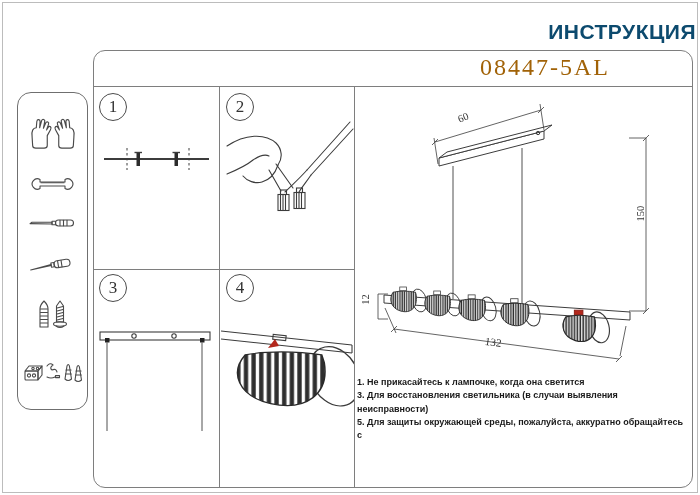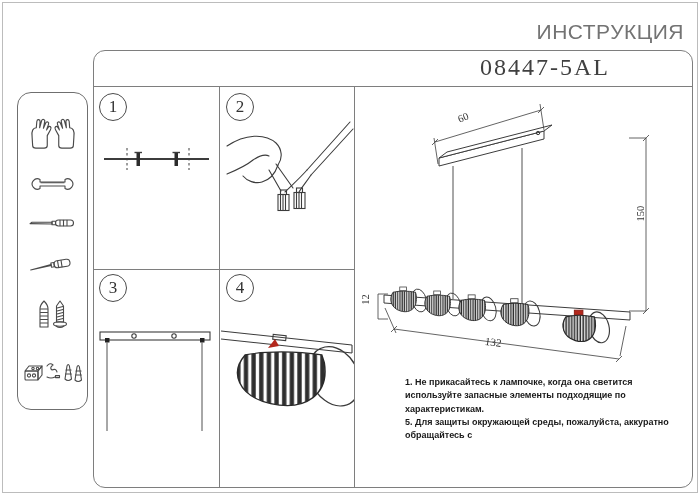--- a/index.html
+++ b/index.html
@@ -2,31 +2,31 @@
 <html><head>
 <meta charset="utf-8">
 <style>
   html,body{margin:0;padding:0;}
   body{
     width:700px;height:495px;position:relative;background:#ffffff;
     font-family:"Liberation Sans",sans-serif;color:#1a1a1a;overflow:hidden;
   }
   .page-frame{position:absolute;left:2px;top:2px;width:694px;height:489px;border:1px solid #bcbcbc;}
   .doc-title{
-    position:absolute;top:20px;right:16px;font-size:21px;font-weight:normal;
-    letter-spacing:.5px;color:#737373;
+    position:absolute;top:20px;right:4px;font-size:21px;font-weight:bold;
+    letter-spacing:.5px;color:#0c4a6e;
   }
   .main-box{
     position:absolute;left:93px;top:50px;width:598px;height:436px;
     border:1px solid #7e7e7e;border-radius:12px;background:#fff;
   }
   .header-band{position:absolute;left:0;top:0;width:100%;height:35px;border-bottom:1px solid #7e7e7e;}
   .model-no{
     position:absolute;left:301px;top:3px;width:300px;text-align:center;
-    font-family:"Liberation Serif",serif;font-size:24px;letter-spacing:2px;color:#404040;
+    font-family:"Liberation Serif",serif;font-size:24px;letter-spacing:2px;color:#a16207;
   }
   .vline{position:absolute;top:35px;width:1px;height:401px;background:#7e7e7e;}
   .vline.v1{left:125px;} .vline.v2{left:260px;}
   .hline{position:absolute;left:0;top:218px;width:260px;height:1px;background:#7e7e7e;}
   .num-circle{
     position:absolute;width:26px;height:26px;border:1.3px solid #4c4c4c;border-radius:50%;
     font-family:"Liberation Serif",serif;font-size:17px;color:#333;
     display:flex;align-items:center;justify-content:center;background:#fff;
   }
   .c1{left:5px;top:42px;} .c2{left:132px;top:42px;} .c3{left:5px;top:223px;} .c4{left:132px;top:223px;}
@@ -36,21 +36,21 @@
   .right-cell{position:absolute;left:260px;top:35px;width:338px;height:401px;}
   .dim-label{
     position:absolute;font-family:"Liberation Serif",serif;font-size:10.5px;color:#333;
     white-space:nowrap;transform-origin:center center;
   }
   .dim-60{left:104px;top:26px;transform:rotate(-21deg);}
   .dim-150{left:279px;top:122px;transform:rotate(-90deg);}
   .dim-12{left:6px;top:208px;transform:rotate(-90deg);}
   .dim-132{left:131px;top:250px;transform:rotate(8deg);font-size:11px;}
   .instructions{position:absolute;left:3px;top:290px;width:326px;}
-  .instr-line{font-size:9px;font-weight:bold;line-height:13.3px;color:#191919;margin-left:48px;}
+  .instr-line{font-size:9px;font-weight:bold;line-height:13.3px;color:#191919;}
   .sidebar{
     position:absolute;left:17px;top:92px;width:71px;height:318px;
     border:1px solid #6f6f6f;border-radius:14px;background:#fff;
     display:flex;flex-direction:column;align-items:center;justify-content:space-around;
     padding:10px 0;box-sizing:border-box;
   }
   svg{display:block;}
   .lineart{stroke:#4a4a4a;fill:none;stroke-width:1.1;stroke-linejoin:round;stroke-linecap:round;}
 </style>
 </head>
@@ -311,18 +311,18 @@
       </g>
     </svg>
 
     <div class="dim-label dim-60">60</div>
     <div class="dim-label dim-150">150</div>
     <div class="dim-label dim-12">12</div>
     <div class="dim-label dim-132">132</div>
 
     <div class="instructions">
       <div class="instr-line">1. Не прикасайтесь к лампочке, когда она светится</div>
-      <div class="instr-line">используйте запасные элементы подходящие по характеристикам.</div>
+      <div class="instr-line">3. Для восстановления светильника (в случаи выявления неисправности)</div>
       <div class="instr-line">5. Для защиты окружающей среды, пожалуйста, аккуратно обращайтесь с</div>
 
     </div>
   </div>
 </div>
 
 </body></html>

